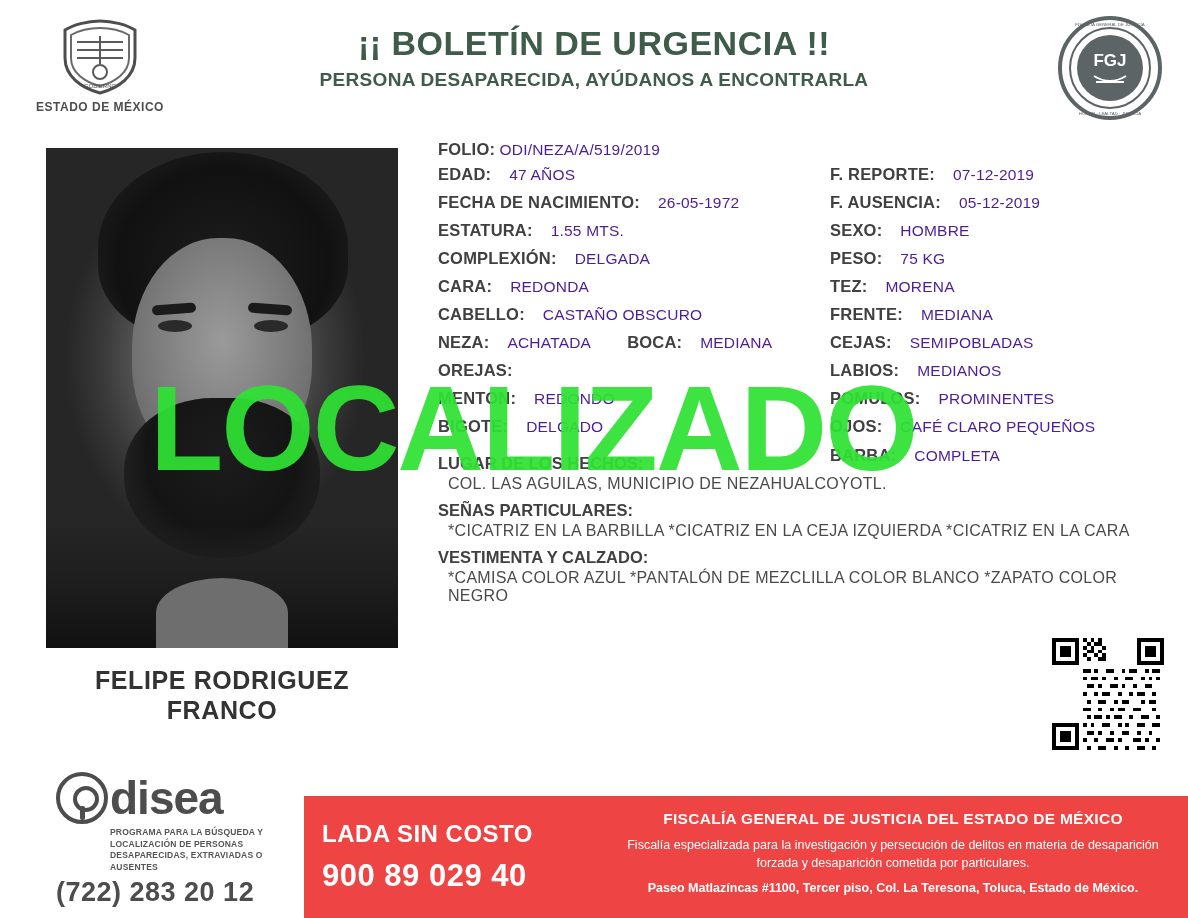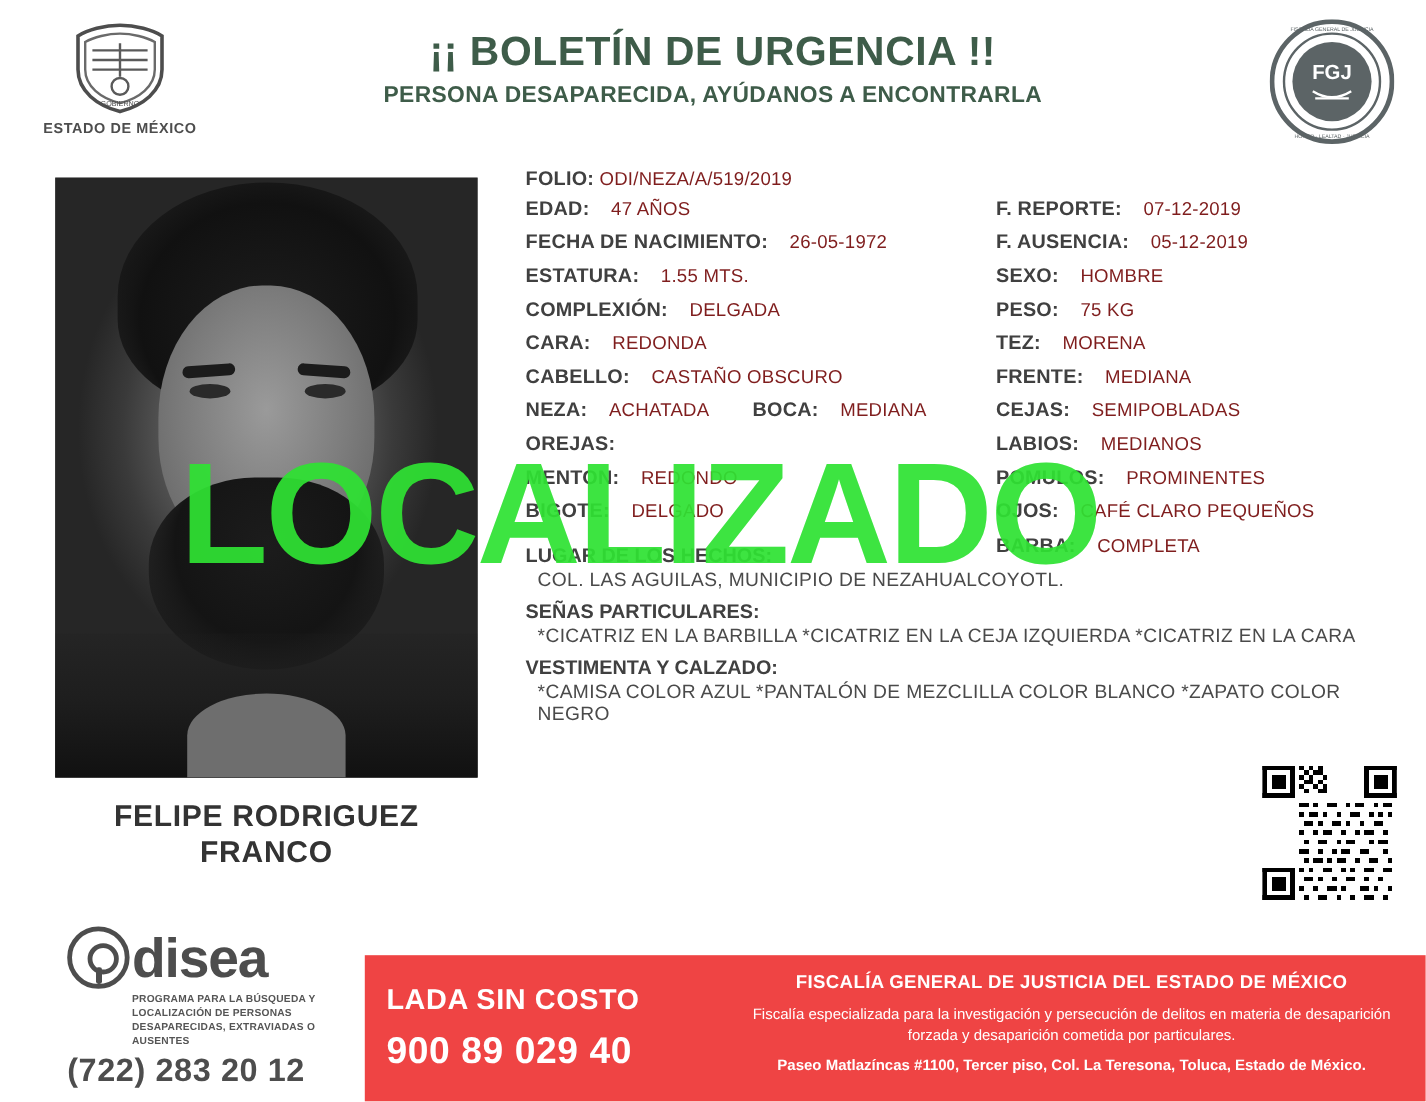--- a/index.html
+++ b/index.html
@@ -108,21 +108,21 @@
 
   
   .data {
     position: absolute; left: 438px; top: 140px;
     width: 730px;
   }
   .row { display:flex; align-items: baseline; margin-bottom: 6px; }
   .col-l { width: 392px; }
   .col-r { width: 330px; }
   .lbl { font-weight: bold; color:#404040; font-size: 16.5px; letter-spacing: .2px; }
-  .val { color:#7f1d1d; font-size: 15.5px; letter-spacing: .2px; }
+  .val { color:#4c1d95; font-size: 15.5px; letter-spacing: .2px; }
   .sec-title { font-weight: bold; color:#404040; font-size: 16.5px; margin-top: 8px; }
   .sec-body { font-size: 16px; color:#4a4a4a; padding-left: 10px; margin-top: 2px; letter-spacing: .3px; }
 
   .stack-row { display:flex; }
   .stack-row .col-l, .stack-row .col-r { display:flex; align-items: baseline; gap: 18px; }
 
   
   .watermark {
     position: absolute; left: 150px; top: 368px;
     font-size: 120px; font-weight: bold;

